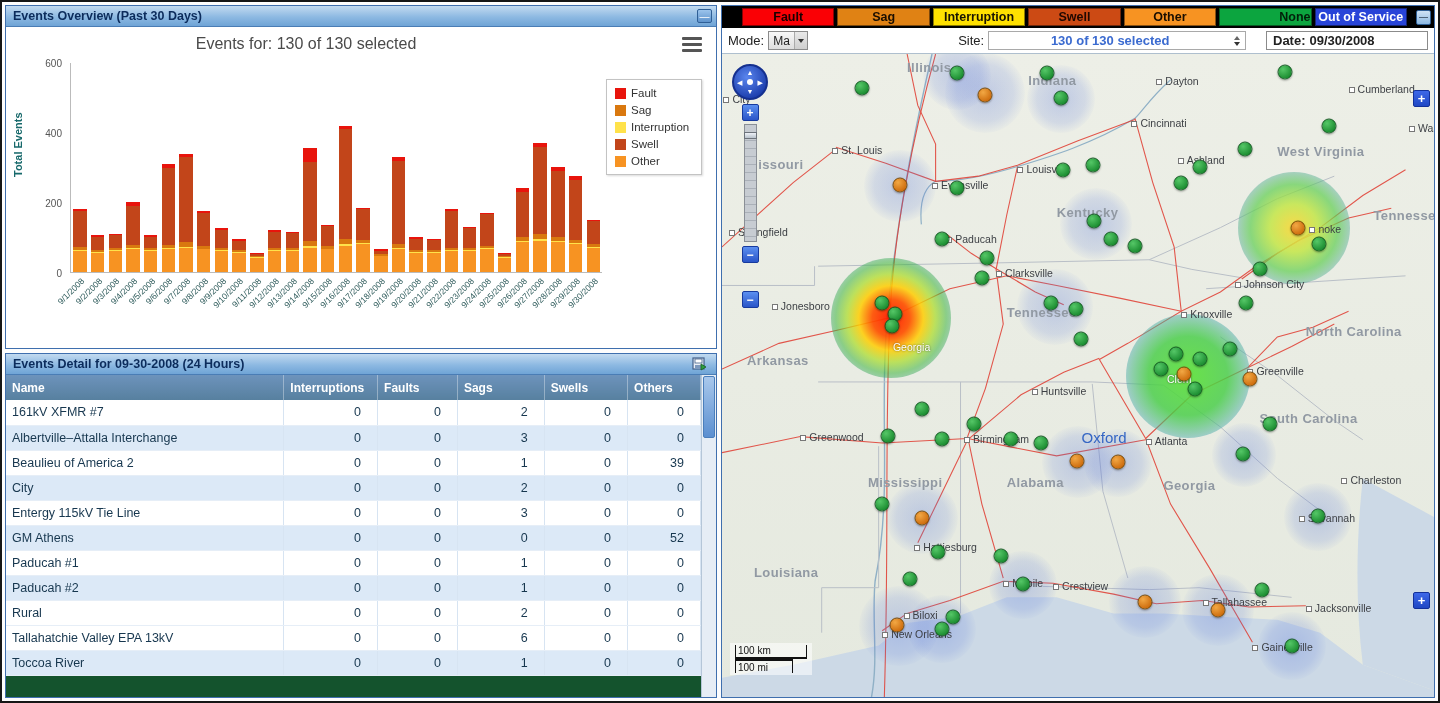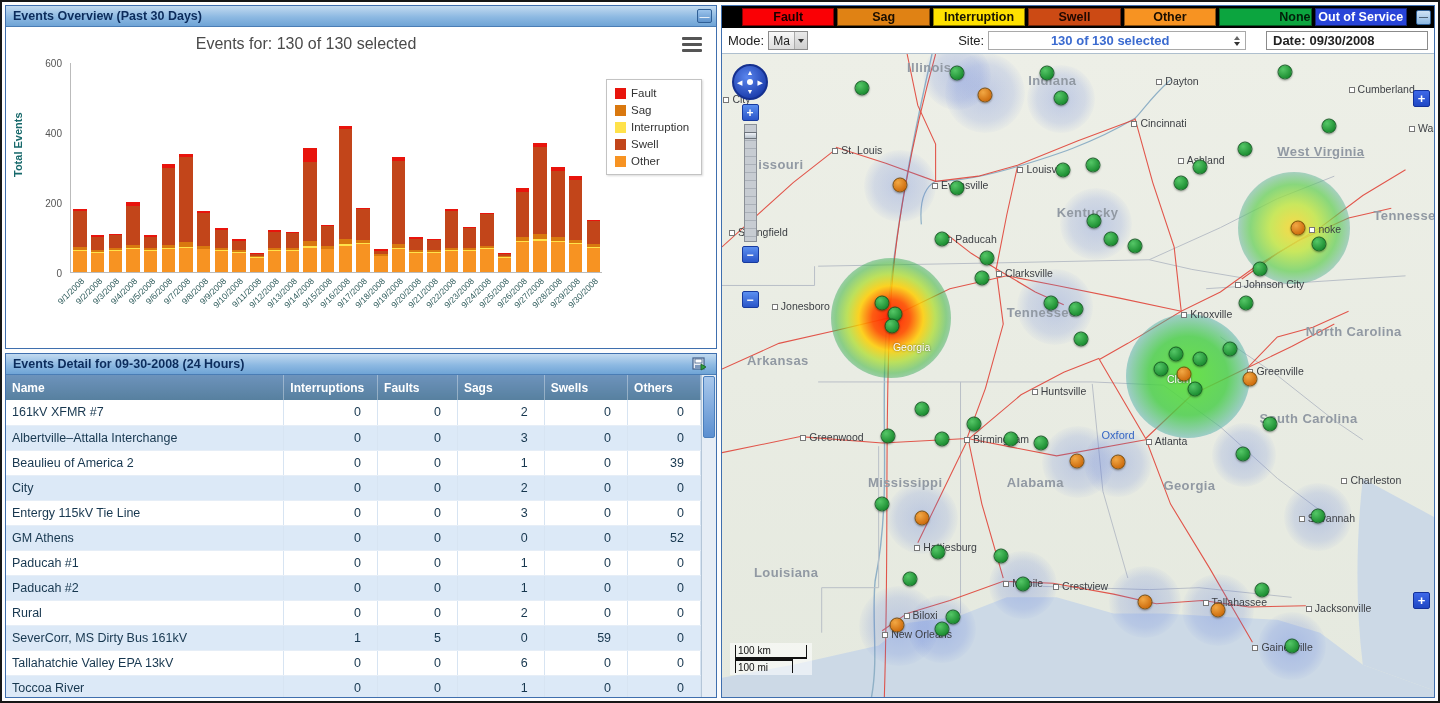--- a/index.html
+++ b/index.html
@@ -86,21 +86,21 @@
   .blob.warm { z-index:2; background:radial-gradient(circle, rgba(250,215,60,.92) 0%, rgba(195,230,70,.85) 30%, rgba(95,205,80,.7) 55%,
                rgba(70,130,230,.32) 80%, rgba(70,130,230,0) 100%); }
   .blob.green { z-index:2; background:radial-gradient(circle, rgba(95,225,60,.92) 0%, rgba(70,205,70,.82) 45%, rgba(80,150,230,.38) 78%,
                 rgba(80,150,230,0) 100%); }
 
   .lbl { position:absolute; z-index:3; white-space:nowrap; pointer-events:none; }
   .lbl.s { font-size:13px; font-weight:700; color:#9199a3; letter-spacing:.4px; }
   .lbl.c { font-size:10.5px; color:#3c3f44; }
   .lbl.c::before { content:""; display:inline-block; width:4px; height:4px; background:#fff; border:1px solid #777; margin-right:3px; }
   .lbl.w { font-size:10.5px; color:#fff; text-shadow:0 0 2px rgba(0,0,0,.6); }
-  .lbl.b { font-size:11px; color:#3566c4;margin-left:20px; }
+  .lbl.b { font-size:15px; color:#3566c4; }
 
   .mk { position:absolute; z-index:4; width:15px; height:15px; border-radius:50%; transform:translate(-50%,-50%); cursor:pointer;
         box-shadow:0 1px 2px rgba(0,0,0,.35); }
   .mk.g { background:radial-gradient(circle at 35% 30%, #55c767, #1e8f33 72%); border:1px solid #135a22; }
   .mk.o { background:radial-gradient(circle at 35% 30%, #f2a844, #cf6f10 72%); border:1px solid #7a4a05; }
 
   
   .zoomctl { position:absolute; left:10px; top:10px; z-index:6; width:36px; }
   .rose { width:36px; height:36px; border-radius:50%; background:radial-gradient(circle at 40% 35%, #5a86ee, #1d3fae 75%);
           border:2px solid #15308f; position:relative; cursor:pointer; }
@@ -574,28 +574,20 @@
                 <td class="num">1</td>
                 <td class="num">0</td>
                 <td class="num">0</td>
               </tr>
               <tr class="odd">
                 <td class="name">Rural</td>
                 <td class="num">0</td>
                 <td class="num">0</td>
                 <td class="num">2</td>
                 <td class="num">0</td>
-                <td class="num">0</td>
-              </tr>
-              <tr class="even">
-                <td class="name">SeverCorr, MS Dirty Bus 161kV</td>
-                <td class="num">1</td>
-                <td class="num">5</td>
-                <td class="num">0</td>
-                <td class="num">59</td>
                 <td class="num">0</td>
               </tr>
               <tr class="odd">
                 <td class="name">Tallahatchie Valley EPA 13kV</td>
                 <td class="num">0</td>
                 <td class="num">0</td>
                 <td class="num">6</td>
                 <td class="num">0</td>
                 <td class="num">0</td>
               </tr>
@@ -734,21 +726,21 @@
         <div class="blob blue" style="left: 42.3%; top: 82.6%; width: 68px; height: 68px;"></div>
         <div class="blob blue" style="left: 59.4%; top: 85.3%; width: 72px; height: 72px;"></div>
         <div class="blob blue" style="left: 69.7%; top: 86.5%; width: 72px; height: 72px;"></div>
         <div class="blob blue" style="left: 24.8%; top: 89%; width: 80px; height: 80px;"></div>
         <div class="blob blue" style="left: 30.9%; top: 89.5%; width: 68px; height: 68px;"></div>
         <div class="blob blue" style="left: 80%; top: 92.1%; width: 68px; height: 68px;"></div>
         <span class="lbl s" style="left: 26%; top: 1%;">Illinois</span>
         <span class="lbl s" style="left: 43%; top: 3%;">Indiana</span>
         <span class="lbl s" style="left: 3.5%; top: 16%;">Missouri</span>
         <span class="lbl s" style="left: 47%; top: 23.5%;">Kentucky</span>
-        <span class="lbl s" style="left: 78%; top: 14%; text-decoration: underline;">West Virginia</span>
+        <span class="lbl s" style="left: 78%; top: 14%;">West Virginia</span>
         <span class="lbl s" style="left: 91.5%; top: 24%;">Tennessee</span>
         <span class="lbl s" style="left: 40%; top: 39%;">Tennessee</span>
         <span class="lbl s" style="left: 82%; top: 42%;">North Carolina</span>
         <span class="lbl s" style="left: 3.5%; top: 46.5%;">Arkansas</span>
         <span class="lbl s" style="left: 20.5%; top: 65.5%;">Mississippi</span>
         <span class="lbl s" style="left: 40%; top: 65.5%;">Alabama</span>
         <span class="lbl s" style="left: 62%; top: 66%;">Georgia</span>
         <span class="lbl s" style="left: 75.5%; top: 55.5%;">South Carolina</span>
         <span class="lbl s" style="left: 4.5%; top: 79.5%;">Louisiana</span>
         <span class="lbl c" style="left: 61%; top: 3.2%;">Dayton</span>

